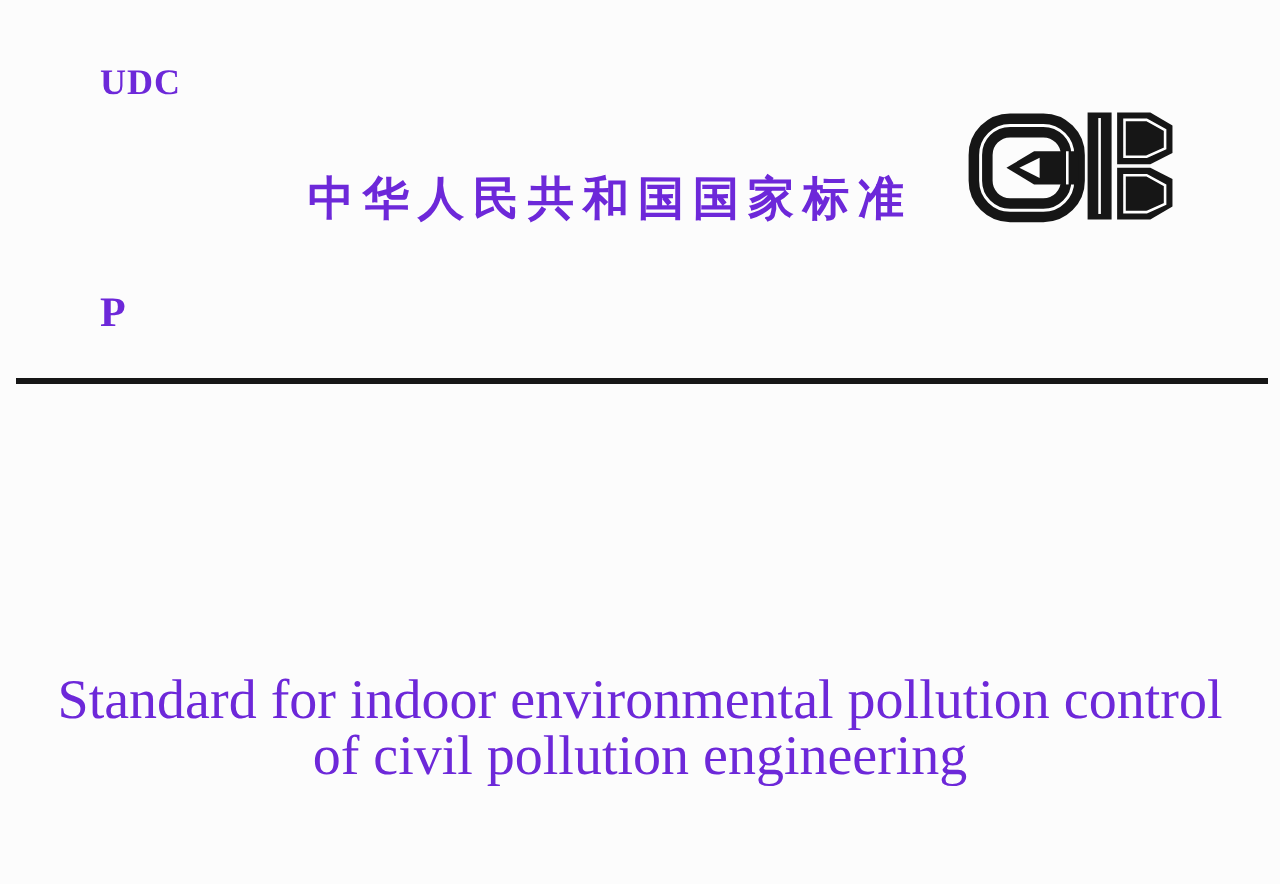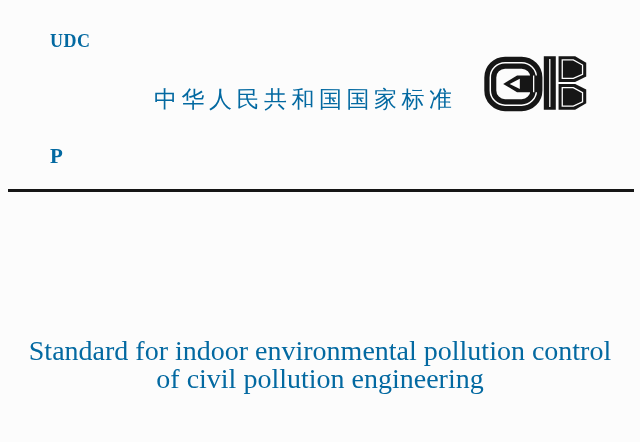--- a/index.html
+++ b/index.html
@@ -7,39 +7,39 @@
     padding: 0;
     background: #e8e8e8;
   }
   .page {
     position: relative;
     width: 640px;
     height: 442px;
     margin: 0 auto;
     background: #fcfcfc;
     overflow: hidden;
-    color: #0369a1;
+    color: #6d28d9;
   }
   .serif  { font-family: "Liberation Serif", "DejaVu Serif", serif; }
   .sans   { font-family: "Liberation Sans", "DejaVu Sans", sans-serif; }
 
   .udc {
     position: absolute;
     left: 50px;
     top: 31px;
     font-size: 18px;
     font-weight: bold;
     letter-spacing: 0.5px;
   }
   .heading-cn {
     position: absolute;
     left: 154px;
     top: 84px;
     font-size: 23px;
-    font-weight: normal;
+    font-weight: bold;
     letter-spacing: 4.5px;
     white-space: nowrap;
   }
   .gb-logo {
     position: absolute;
     left: 482px;
     top: 53px;
     width: 107px;
     height: 60px;
   }

